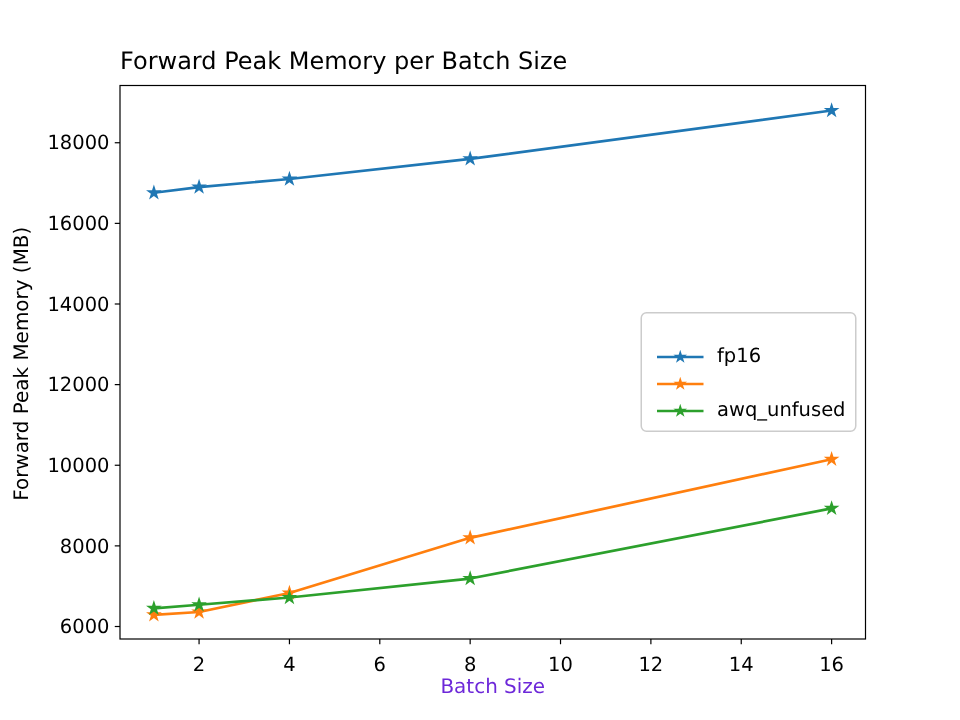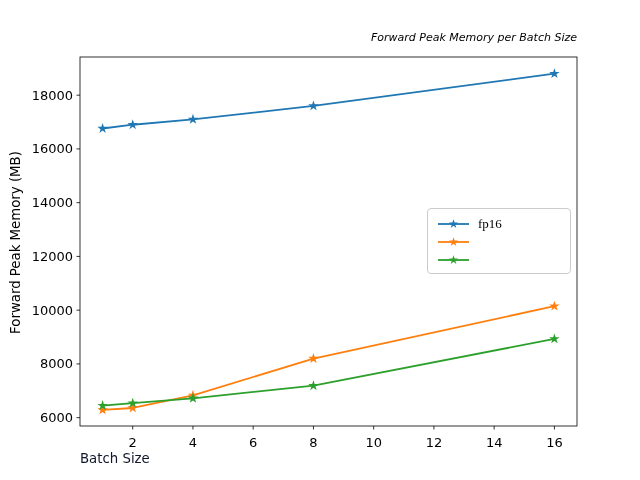--- a/index.html
+++ b/index.html
@@ -1,28 +1,28 @@
 <!DOCTYPE html>
 <html><head>
 <meta charset="utf-8">
 <style>
   html,body{margin:0;padding:0;background:#ffffff;}
   .figure{position:relative;width:640px;height:480px;background:#ffffff;overflow:hidden;
           font-family:"DejaVu Sans",sans-serif;color:#000;}
-  .title{position:absolute;left:80px;top:31px;width:497px;text-align:right;
-         font-size:11px;color:#000;font-style:italic;}
-  .xlabel{position:absolute;left:80px;top:451px;width:497px;text-align:left;
-          font-size:13.3px;color:#0f172a;}
+  .title{position:absolute;left:80px;top:31px;width:497px;text-align:left;
+         font-size:16px;color:#000;}
+  .xlabel{position:absolute;left:80px;top:451px;width:497px;text-align:center;
+          font-size:13.3px;color:#6d28d9;}
   .ylabel{position:absolute;left:-105px;top:235px;width:240px;text-align:center;
           font-size:13.3px;color:#000;transform:rotate(-90deg);}
   svg#plot{position:absolute;left:0;top:0;}
   .tick-label{font-family:"DejaVu Sans",sans-serif;font-size:13px;fill:#000;}
   .legend{position:absolute;left:427px;top:208px;width:144px;
           border:1px solid #cccccc;border-radius:4px;background:rgba(255,255,255,0.85);
-          padding:6px 0 4px 9px;box-sizing:border-box;font-family:Liberation Serif, serif;}
+          padding:20px 0 4px 9px;box-sizing:border-box;}
   .legend-row{display:flex;align-items:center;height:18px;gap:8px;}
   .legend-label{font-size:13px;line-height:18px;color:#000;}
 </style>
 </head>
 <body>
 
 <div class="figure">
   <svg id="plot" width="640" height="480">
       <g>
         <line x1="132.71212121212122" y1="426" x2="132.71212121212122" y2="429.5" stroke="#000000" stroke-width="0.8"></line>
@@ -100,15 +100,16 @@
       <svg class="legend-sample" width="33" height="14">
           <line x1="1" y1="7" x2="32" y2="7" stroke="#ff7f0e" stroke-width="1.8"></line>
           <path d="M16.50,2.20L17.58,5.52L21.07,5.52L18.24,7.57L19.32,10.88L16.50,8.83L13.68,10.88L14.76,7.57L11.93,5.52L15.42,5.52Z" fill="#ff7f0e"></path>
         </svg>
     </div>
     <div class="legend-row">
       <svg class="legend-sample" width="33" height="14">
           <line x1="1" y1="7" x2="32" y2="7" stroke="#2ca02c" stroke-width="1.8"></line>
           <path d="M16.50,2.20L17.58,5.52L21.07,5.52L18.24,7.57L19.32,10.88L16.50,8.83L13.68,10.88L14.76,7.57L11.93,5.52L15.42,5.52Z" fill="#2ca02c"></path>
         </svg>
+      <span class="legend-label">awq_unfused</span>
     </div>
   </div>
 </div>
 
 </body></html>

